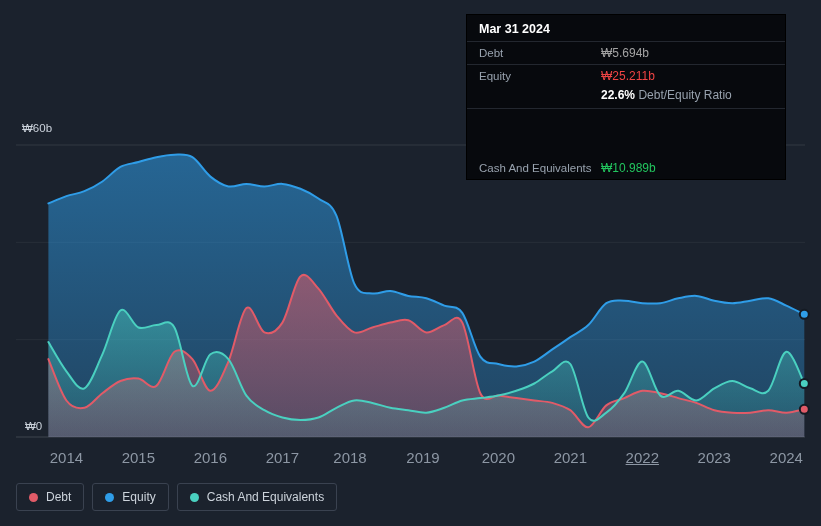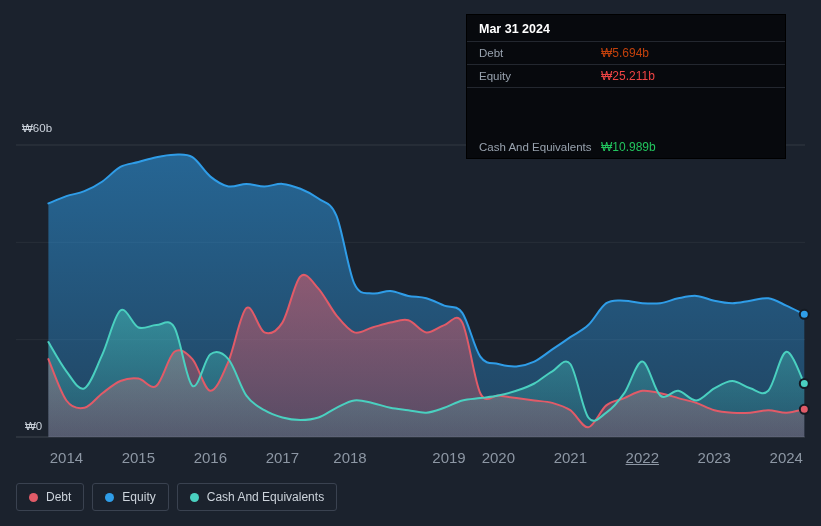--- a/index.html
+++ b/index.html
@@ -14,21 +14,21 @@
   
   .tooltip {
     position:absolute; left:466px; top:14px; width:320px; box-sizing:border-box;
     background:#07090d; border:1px solid #000; z-index:5; font-size:12px;
   }
   .tt-row { display:flex; align-items:baseline; padding:4px 12px; }
   .tt-title { font-weight:bold; color:#ffffff; padding:7px 12px 5px; font-size:12.5px; }
   .with-border { border-top:1px solid #23272f; }
   .tt-label { flex:0 0 122px; color:#98a2ae; font-size:11.5px; }
   .tt-value { color:#ffffff; }
-  .tt-value.debt  { color:#c2410c; }
+  .tt-value.debt  { color:#a3a3a3; }
   .tt-value.equity{ color:#ef4444; }
   .tt-value.cash  { color:#22c55e;margin-top:48px; }
   .ratio-row { padding-top:1px; padding-bottom:6px; }
   .ratio-row b { color:#ffffff; font-weight:bold; }
   .ratio-row .muted { color:#98a2ae; font-weight:normal; }
 
   
   .y-label { position:absolute; color:#ccd3dc; font-size:11.5px; z-index:2; }
   .y-top { left:22px; top:122px; }
   .y-bottom { left:25px; top:420px; }
@@ -83,37 +83,44 @@
 
   <div class="y-label y-top">₩60b</div>
   <div class="y-label y-bottom">₩0</div>
 
   <div id="x-axis">
       <span class="x-tick" style="left: 66.3923px;">2014</span>
       <span class="x-tick" style="left: 138.381px;">2015</span>
       <span class="x-tick" style="left: 210.37px;">2016</span>
       <span class="x-tick" style="left: 282.359px;">2017</span>
       <span class="x-tick" style="left: 350px;">2018</span>
-      <span class="x-tick" style="left: 449px; text-align: center;">2019</span>
+      <span class="x-tick" style="left: 423px; text-align: center;">2019</span>
       <span class="x-tick" style="left: 498.327px;">2020</span>
       <span class="x-tick" style="left: 570.316px;">2021</span>
       <span class="x-tick" style="left: 642.305px; text-decoration: underline;">2022</span>
       <span class="x-tick" style="left: 714.294px;">2023</span>
       <span class="x-tick" style="left: 786.283px;">2024</span>
     </div>
 
   <div class="tooltip">
     <div class="tt-row tt-title">Mar 31 2024</div>
     <div class="tt-row with-border">
       <span class="tt-label">Debt</span>
       <span class="tt-value debt">₩5.694b</span>
     </div>
     <div class="tt-row with-border">
       <span class="tt-label">Equity</span>
       <span class="tt-value equity">₩25.211b</span>
+    </div>
+    <div class="tt-row ratio-row">
+      <span class="tt-label"></span>
+      <span class="tt-value">
+        <b>22.6%</b>
+        <span class="muted">Debt/Equity Ratio</span>
+      </span>
     </div>
     <div class="tt-row with-border">
       <span class="tt-label">Cash And Equivalents</span>
       <span class="tt-value cash">₩10.989b</span>
     </div>
   </div>
 
   <div id="legend">
       <div class="legend-pill">
         <span class="legend-dot" style="background: rgb(225, 91, 104);"></span>

